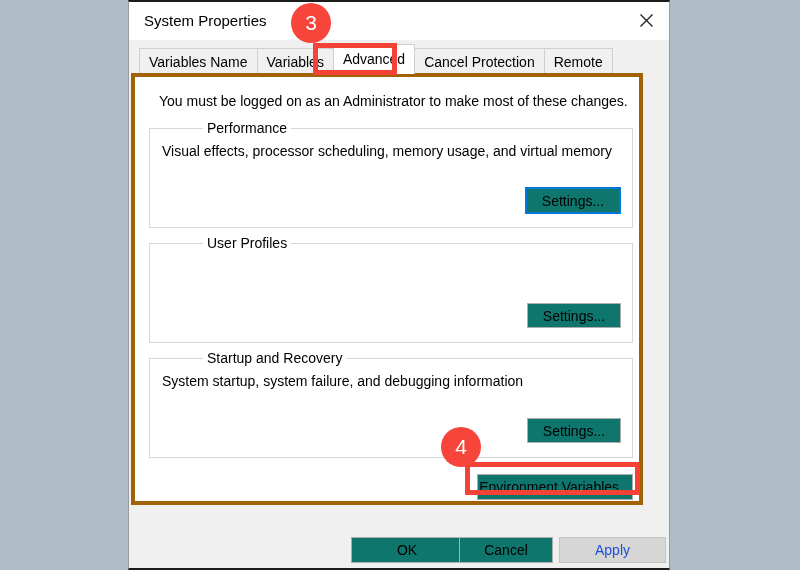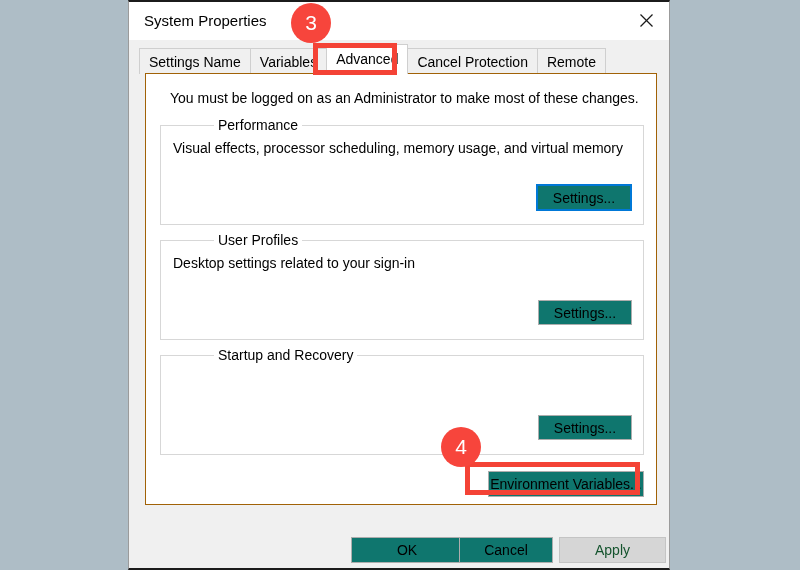--- a/index.html
+++ b/index.html
@@ -96,26 +96,26 @@
     background: #ffffff;
     height: 30px;
     line-height: 29px;
     border-color: #cfcfcf;
     z-index: 3;
   }
 
   
   .tabpanel {
     position: absolute;
-    left: 16px;
+    left: 2px;
     top: 71px;
     width: 512px;
     height: 432px;
     background: #ffffff;
-    border: 1px solid #a16207;
+    border: 4px solid #a16207;
     box-sizing: border-box;
     z-index: 1;
   }
 
   .notice {
     position: absolute;
     left: 24px;
     top: 16px;
     font-size: 14px;
     color: #000;
@@ -162,21 +162,21 @@
     align-items: center;
     justify-content: center;
     cursor: default;
     padding: 0;
     white-space: nowrap;
   }
   .btn.focused {
     border: 2px solid #0078d7;
   }
   .btn.disabled {
-    color: #14532d;
+    color: #1d4ed8;
     background: #d6d6d6;
     border-color: #c4c4c4;
   }
 
   
   .footer-btn {
     position: absolute;
     height: 26px;
   }
 
@@ -215,45 +215,45 @@
       <div class="title-text">System Properties</div>
       <div class="close-btn">
         <svg width="13" height="13" viewBox="0 0 13 13" aria-hidden="true">
           <line x1="0.5" y1="0.5" x2="12.5" y2="12.5" stroke="#1a1a1a" stroke-width="1.2"></line>
           <line x1="12.5" y1="0.5" x2="0.5" y2="12.5" stroke="#1a1a1a" stroke-width="1.2"></line>
         </svg>
       </div>
     </div>
 
     <div class="tabstrip">
-      <div class="tab">Settings Name</div>
+      <div class="tab">Variables Name</div>
       <div class="tab">Variables</div>
       <div class="tab active">Advanced</div>
       <div class="tab">Cancel Protection</div>
       <div class="tab">Remote</div>
     </div>
 
     <div class="tabpanel">
 
       <div class="notice">You must be logged on as an Administrator to make most of these changes.</div>
 
       <div class="groupbox" style="left:14px; top:51px; width:484px; height:100px;">
         <div class="legend">Performance</div>
         <div class="desc">Visual effects, processor scheduling, memory usage, and virtual memory</div>
         <button class="btn focused" style="left:375px; top:58px; width:96px; height:27px;">Settings...</button>
       </div>
 
       <div class="groupbox" style="left:14px; top:166px; width:484px; height:100px;">
         <div class="legend">User Profiles</div>
-        <div class="desc">Desktop settings related to your sign-in</div>
         <button class="btn" style="left:377px; top:59px; width:94px; height:25px;">Settings...</button>
       </div>
 
       <div class="groupbox" style="left:14px; top:281px; width:484px; height:100px;text-decoration:underline;">
         <div class="legend">Startup and Recovery</div>
+        <div class="desc">System startup, system failure, and debugging information</div>
         <button class="btn" style="left:377px; top:59px; width:94px; height:25px;">Settings...</button>
       </div>
 
       <button class="btn" style="left:342px; top:397px; width:156px; height:26px;">Environment Variables...</button>
     </div>
 
     <button class="btn footer-btn" style="left:222px; top:535px; width:112px;text-align:right;">OK</button>
     <button class="btn footer-btn" style="left:330px; top:535px; width:94px;">Cancel</button>
     <button class="btn footer-btn disabled" style="left:430px; top:535px; width:107px;">Apply</button>
 

